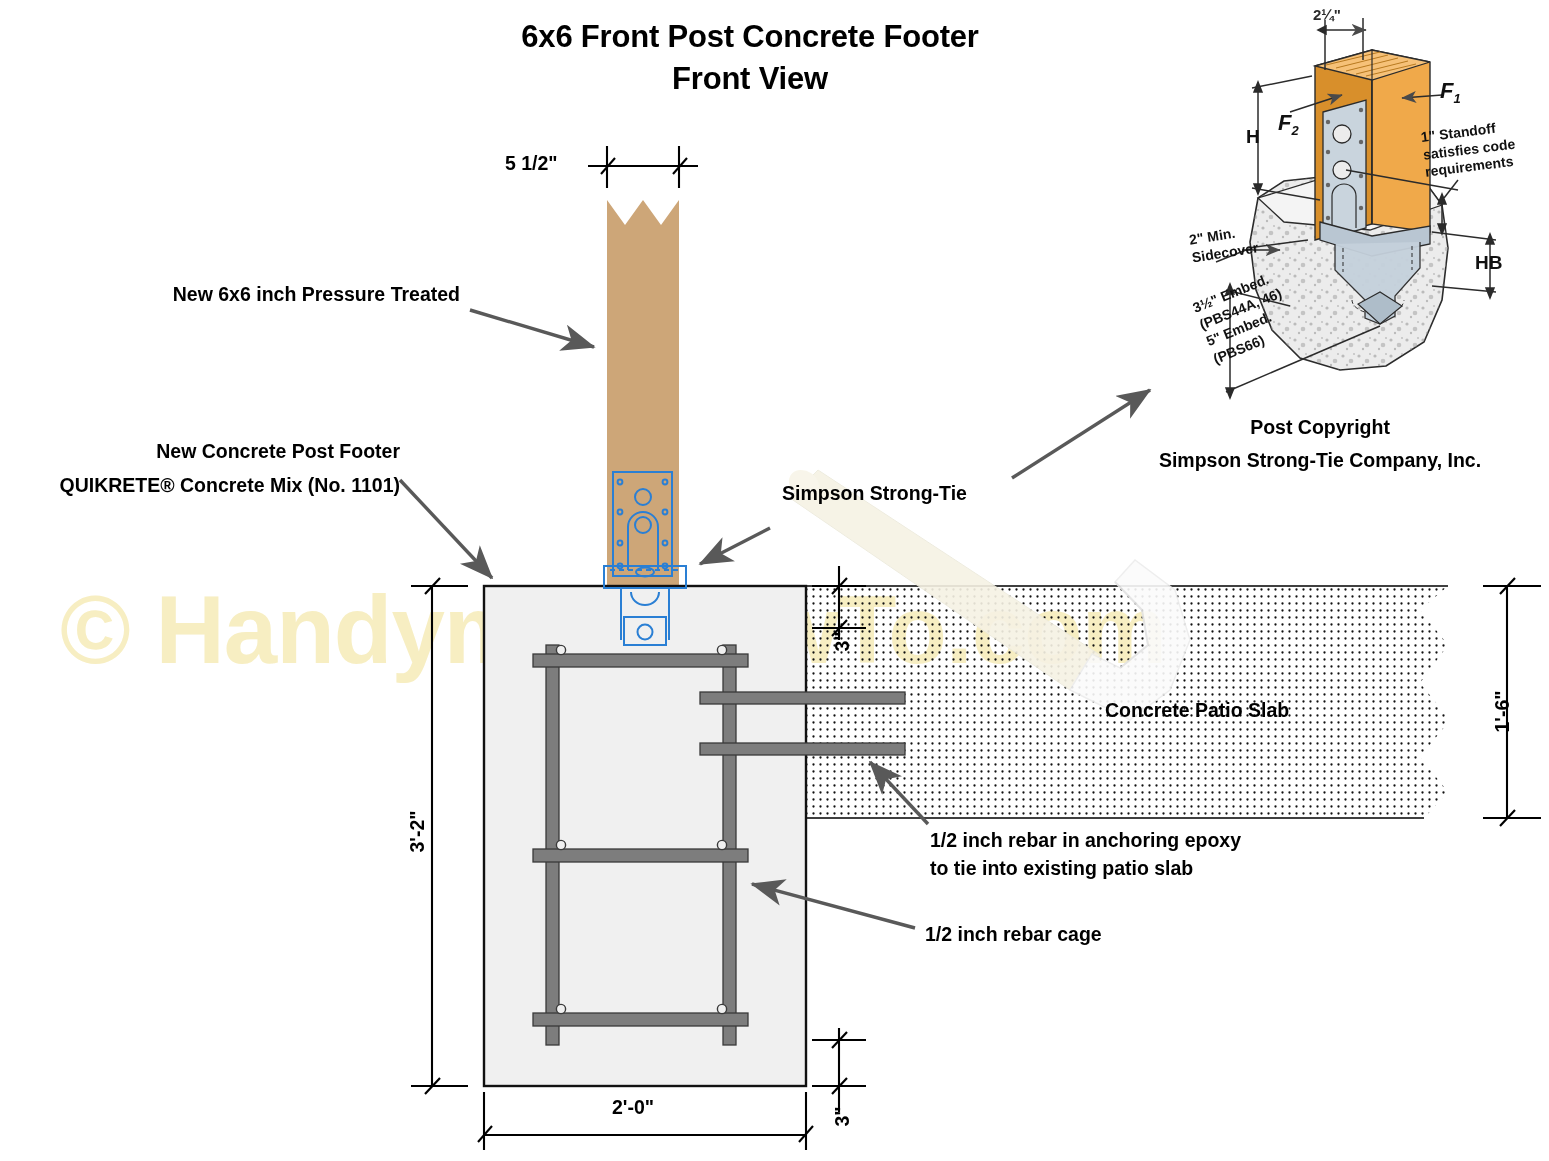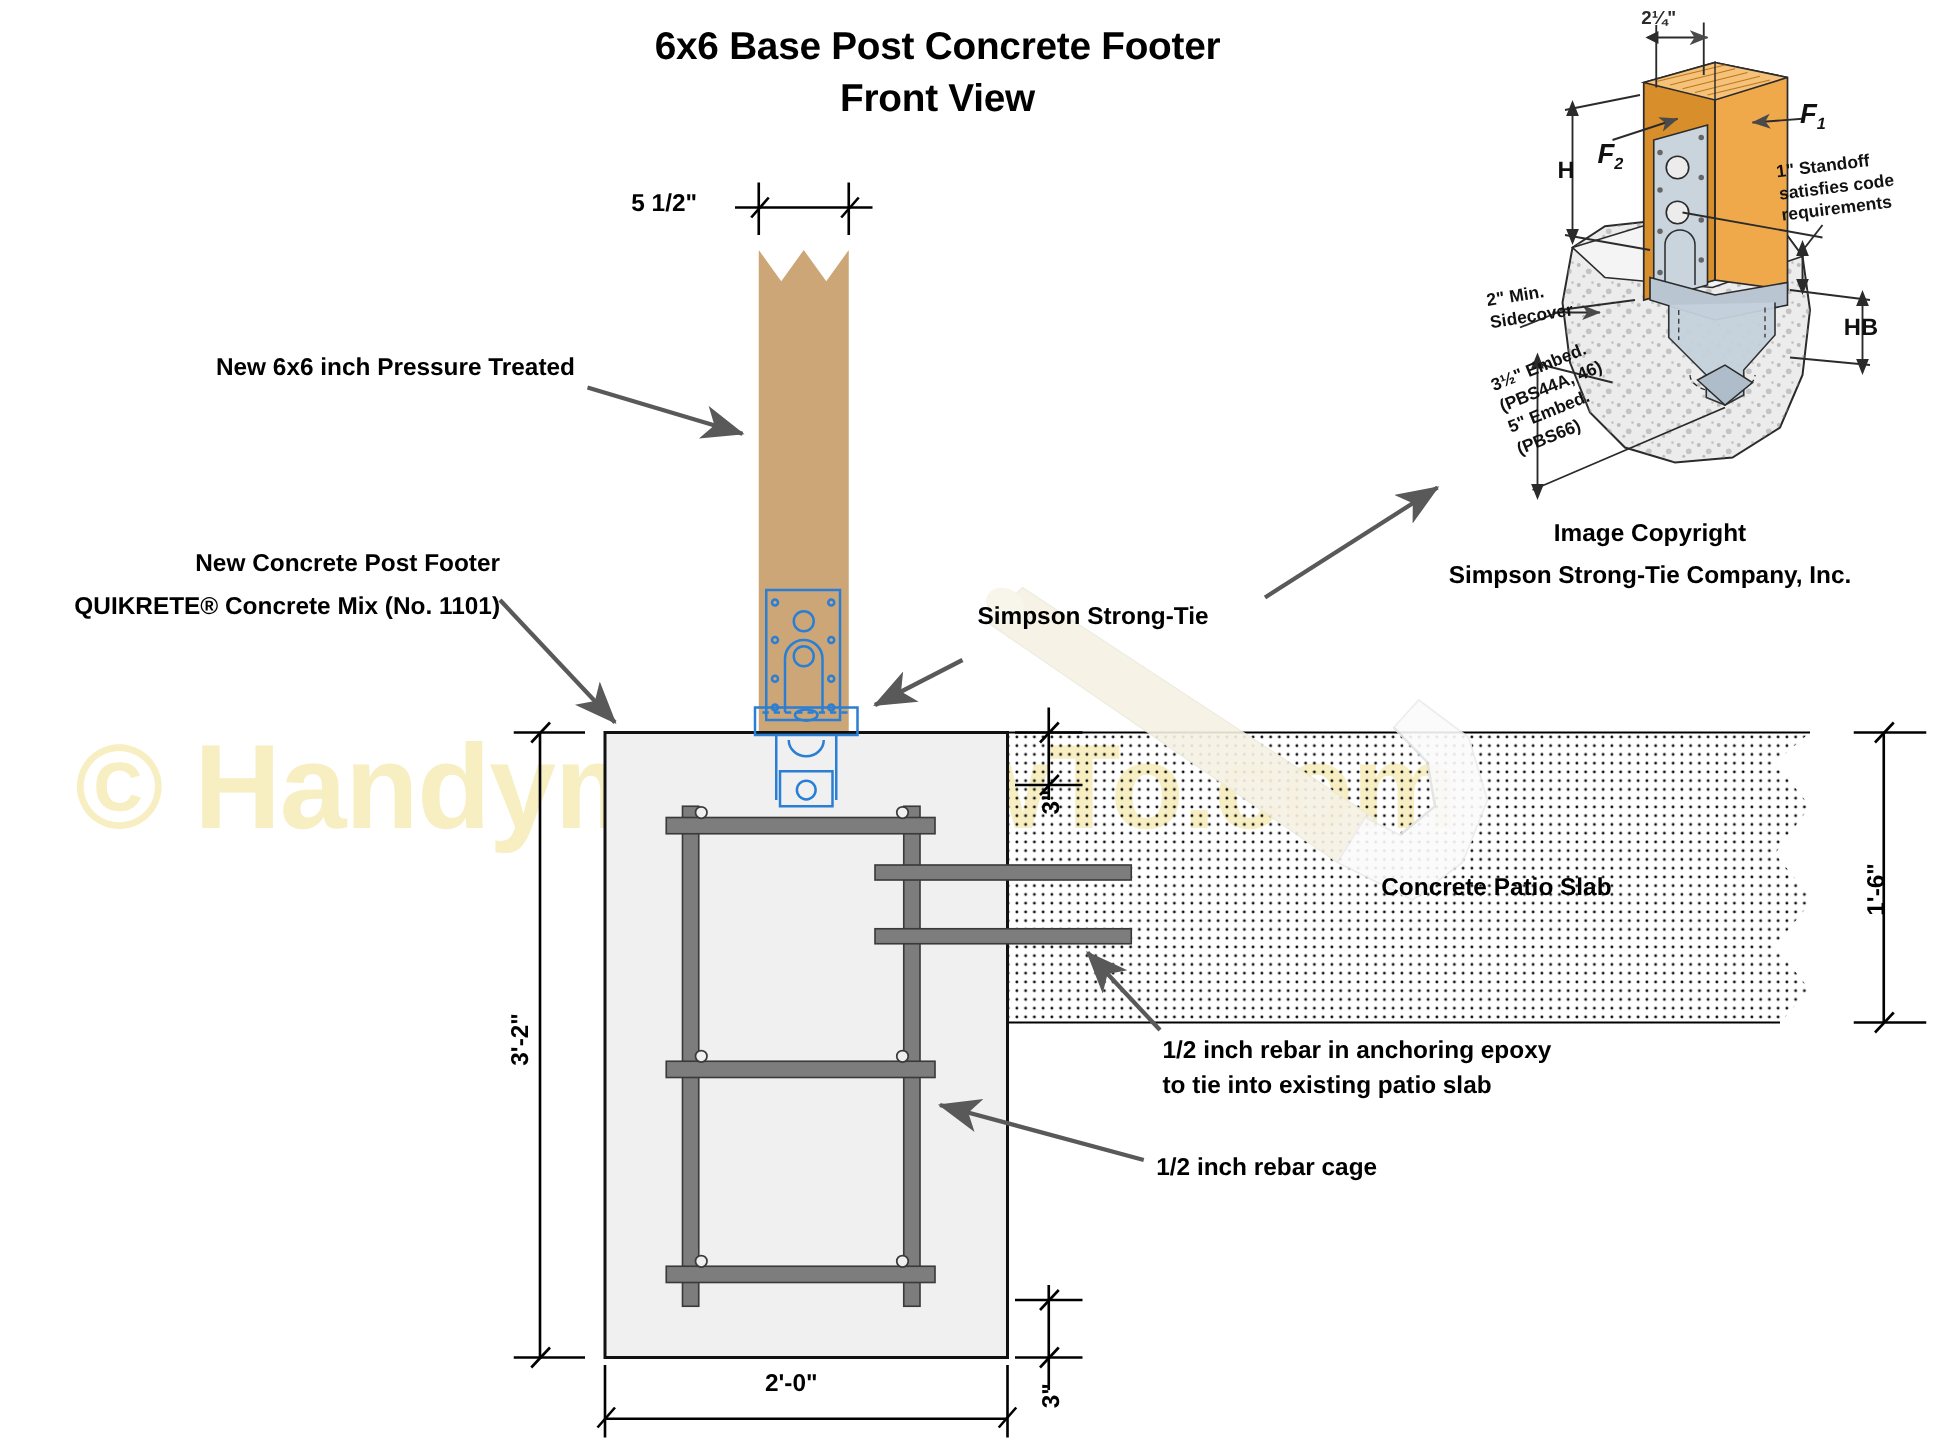--- a/index.html
+++ b/index.html
@@ -18,21 +18,21 @@
       white-space:nowrap;letter-spacing:-1px;}
   svg{display:block;overflow:visible;}
 </style>
 </head>
 <body>
 
 <div class="stage">
 
   <div class="wm" style="left:60px;top:575px;">© HandymanHowTo.com</div>
 
-  <div class="abs ttl" style="left:400px;top:18px;width:700px;">6x6 Base Post Concrete Footer</div>
+  <div class="abs ttl" style="left:400px;top:18px;width:700px;">6x6 Front Post Concrete Footer</div>
   <div class="abs ttl" style="left:400px;top:60px;width:700px;">Front View</div>
 
   <svg class="abs" style="left:0;top:0;" width="1549" height="1161">
 
     <defs>
       <pattern id="dots" width="7" height="7" patternUnits="userSpaceOnUse">
         <rect width="7" height="7" fill="#ffffff" fill-opacity="0"></rect>
         <circle cx="1.5" cy="1.5" r="1.15" fill="#111111"></circle>
       </pattern>
       <marker id="arrhead" markerWidth="11" markerHeight="11" refX="9.5" refY="4" orient="auto" markerUnits="strokeWidth">
@@ -284,21 +284,21 @@
     </g>
   </svg>
 
   <div class="abs lbl rt" style="left:20px;top:282px;width:440px;">New 6x6 inch Pressure Treated</div>
 
   <div class="abs lbl rt" style="left:0px;top:439px;width:400px;">New Concrete Post Footer</div>
   <div class="abs lbl rt" style="left:0px;top:473px;width:400px;">QUIKRETE® Concrete Mix (No. 1101)</div>
 
   <div class="abs lbl" style="left:782px;top:481px;">Simpson Strong-Tie</div>
 
-  <div class="abs lbl ctr" style="left:1100px;top:415px;width:440px;">Image Copyright</div>
+  <div class="abs lbl ctr" style="left:1100px;top:415px;width:440px;">Post Copyright</div>
   <div class="abs lbl ctr" style="left:1100px;top:448px;width:440px;">Simpson Strong-Tie Company, Inc.</div>
 
   <div class="abs lbl" style="left:1105px;top:698px;">Concrete Patio Slab</div>
 
   <div class="abs lbl" style="left:930px;top:828px;">1/2 inch rebar in anchoring epoxy</div>
   <div class="abs lbl" style="left:930px;top:856px;">to tie into existing patio slab</div>
 
   <div class="abs lbl" style="left:925px;top:922px;">1/2 inch rebar cage</div>
 
   <div class="abs dim" style="left:505px;top:152px;">5 1/2"</div>

